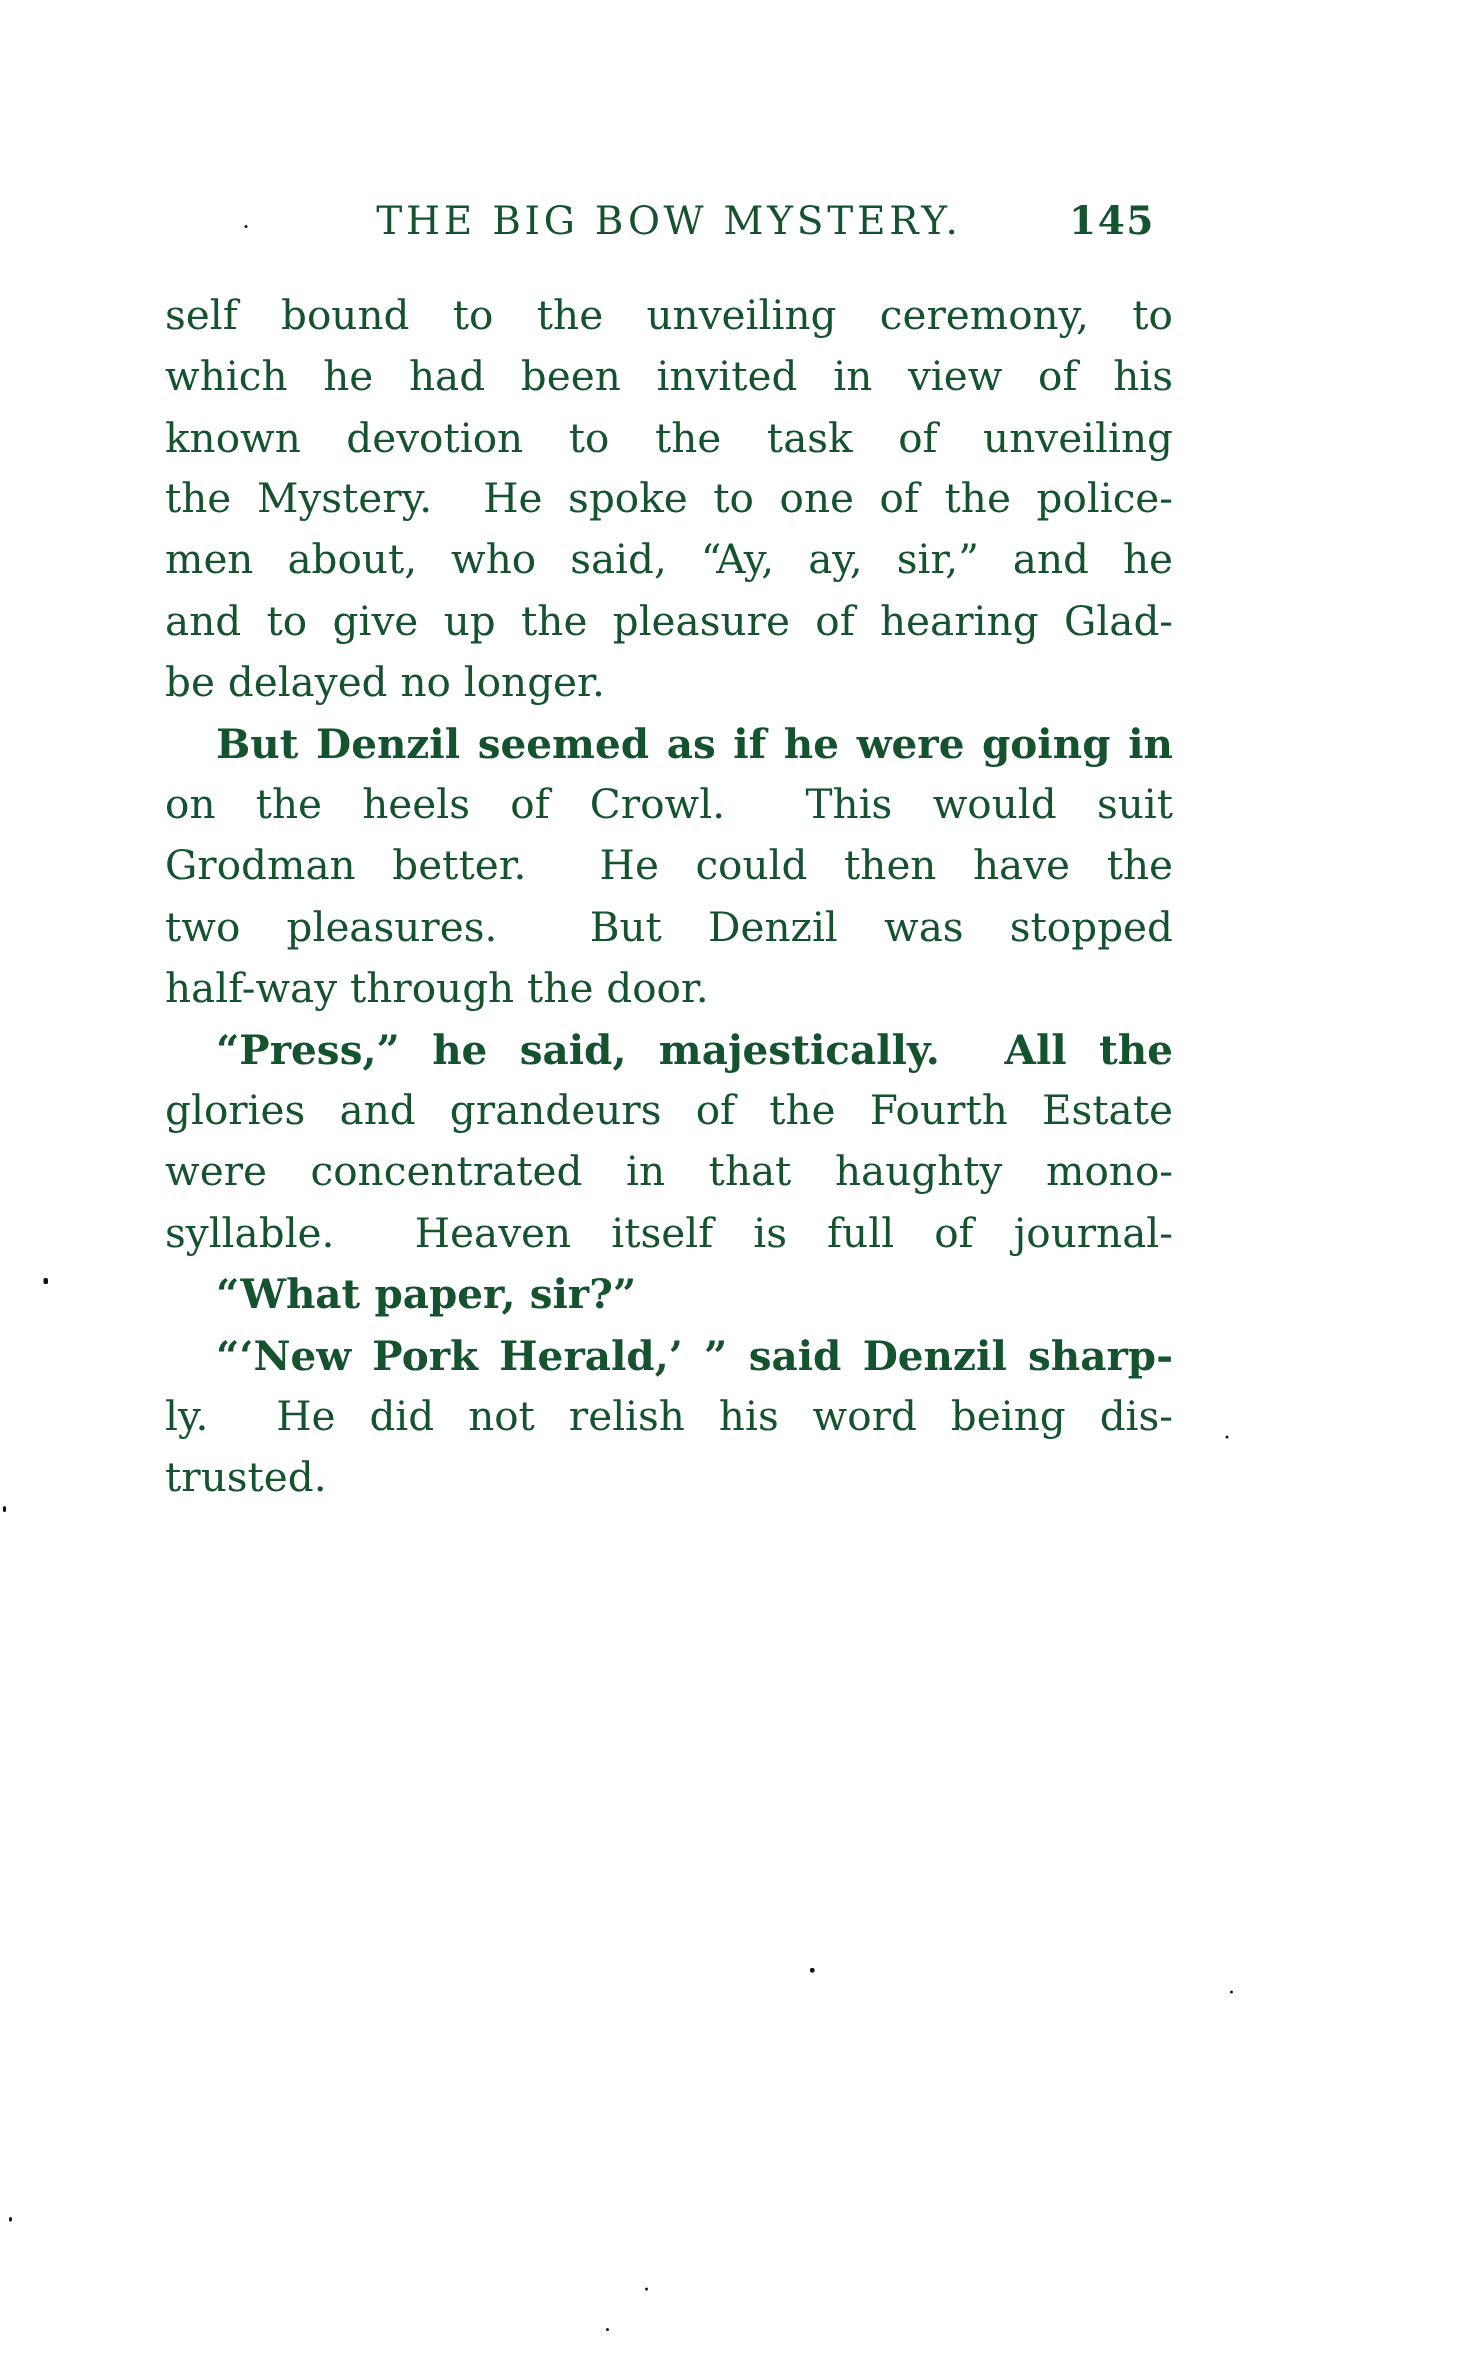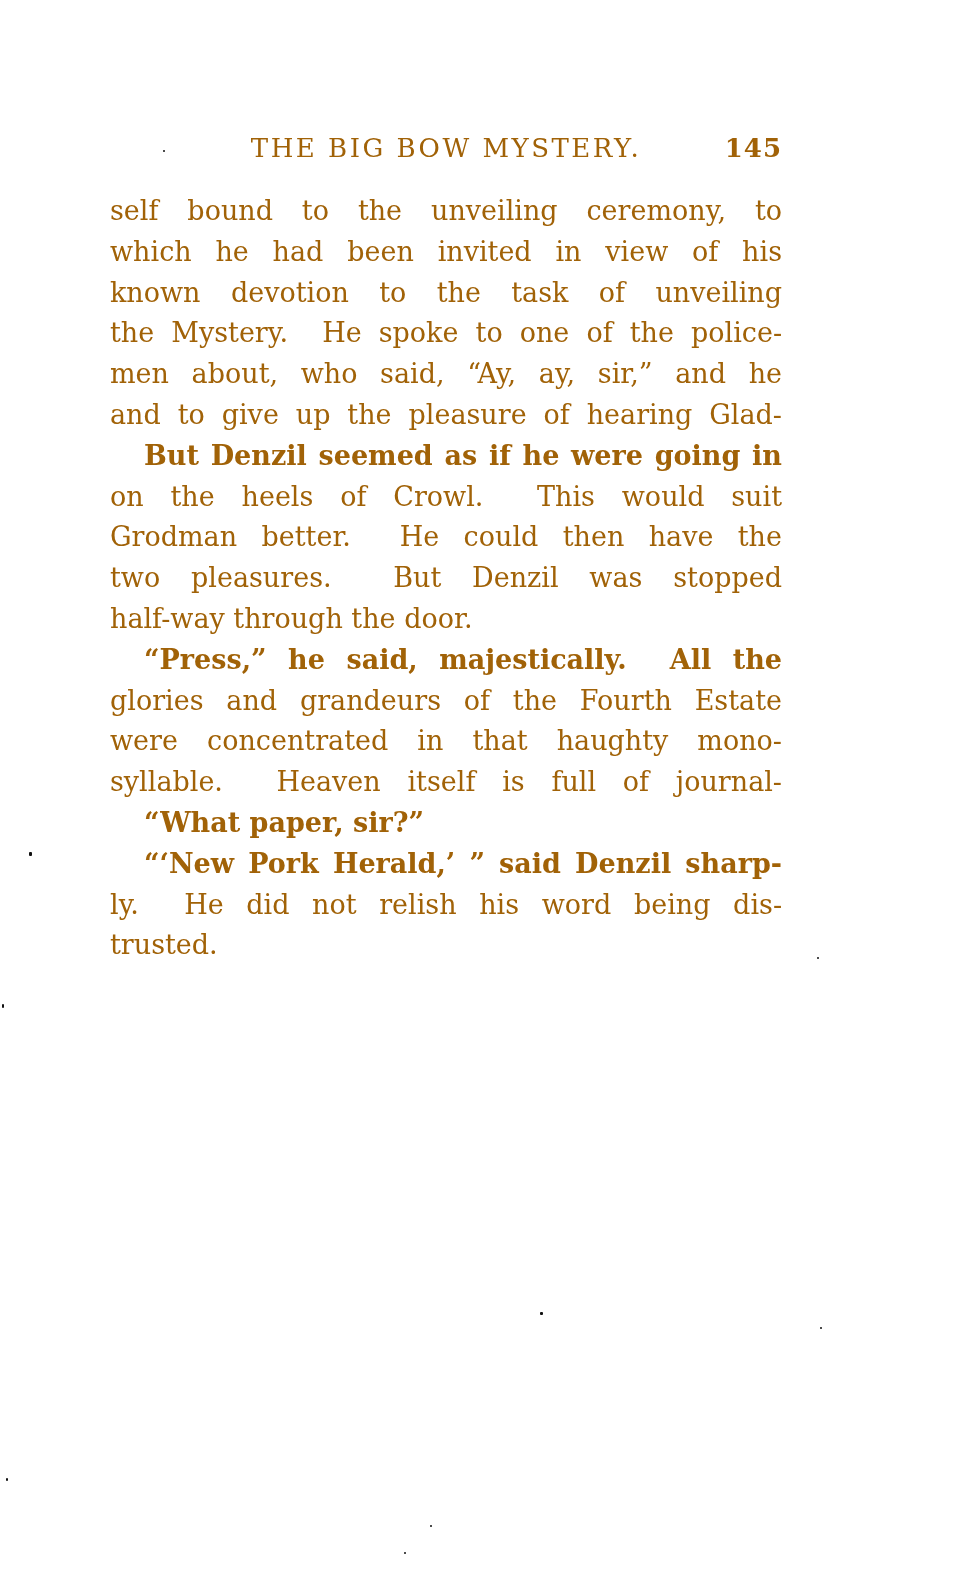--- a/index.html
+++ b/index.html
@@ -2,42 +2,42 @@
 <html><head>
 <meta charset="utf-8">
 <style>
   * { margin: 0; padding: 0; box-sizing: border-box; }
   html, body { background: #ffffff; }
   .page {
     position: relative;
     width: 833px;
     height: 1583px;
     background: #ffffff;
-    color: #a16207;
+    color: #14532d;
     font-family: "DejaVu Serif", "Liberation Serif", serif;
     overflow: hidden;
   }
   .header-row {
     position: absolute;
     top: 133px;
     left: 110px;
     width: 672px;
     height: 34px;
   }
   .running-title {
     display: block;
     text-align: center;
     font-size: 26px;
     letter-spacing: 2.5px;
     white-space: nowrap;
   }
   .page-number {
     position: absolute;
     top: 0;
-    right: 0;
+    right: 12px;
     font-size: 26px;
     font-weight: bold;
     letter-spacing: 1px;
   }
   .text-block {
     position: absolute;
     top: 191px;
     left: 110px;
     width: 672px;
     font-size: 27px;
@@ -86,20 +86,21 @@
     <span class="page-number">145</span>
   </div>
 
   <div class="text-block">
       <div class="line">self bound to the unveiling ceremony, to</div>
       <div class="line">which he had been invited in view of his</div>
       <div class="line">known devotion to the task of unveiling</div>
       <div class="line">the Mystery.&nbsp; He spoke to one of the police-</div>
       <div class="line">men about, who said, “Ay, ay, sir,” and he</div>
       <div class="line">and to give up the pleasure of hearing Glad-</div>
+      <div class="line last">be delayed no longer.</div>
       <div class="line indent">But Denzil seemed as if he were going in</div>
       <div class="line">on the heels of Crowl.&nbsp; This would suit</div>
       <div class="line">Grodman better.&nbsp; He could then have the</div>
       <div class="line">two pleasures.&nbsp; But Denzil was stopped</div>
       <div class="line last">half-way through the door.</div>
       <div class="line indent">“Press,” he said, majestically.&nbsp; All the</div>
       <div class="line">glories and grandeurs of the Fourth Estate</div>
       <div class="line">were concentrated in that haughty mono-</div>
       <div class="line">syllable.&nbsp; Heaven itself is full of journal-</div>
       <div class="line last indent">“What paper, sir?”</div>

